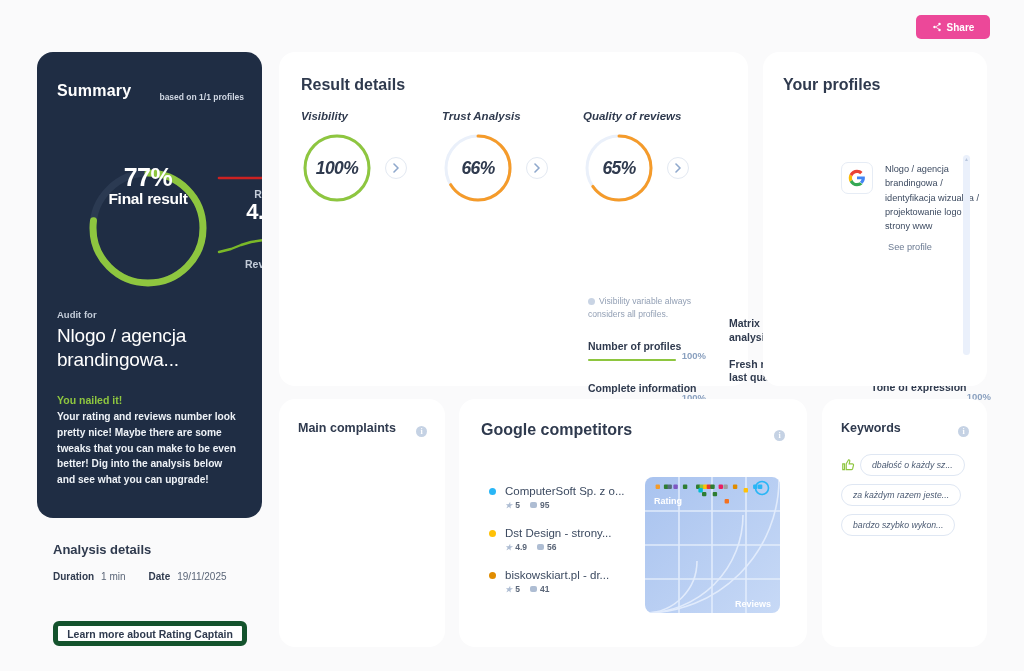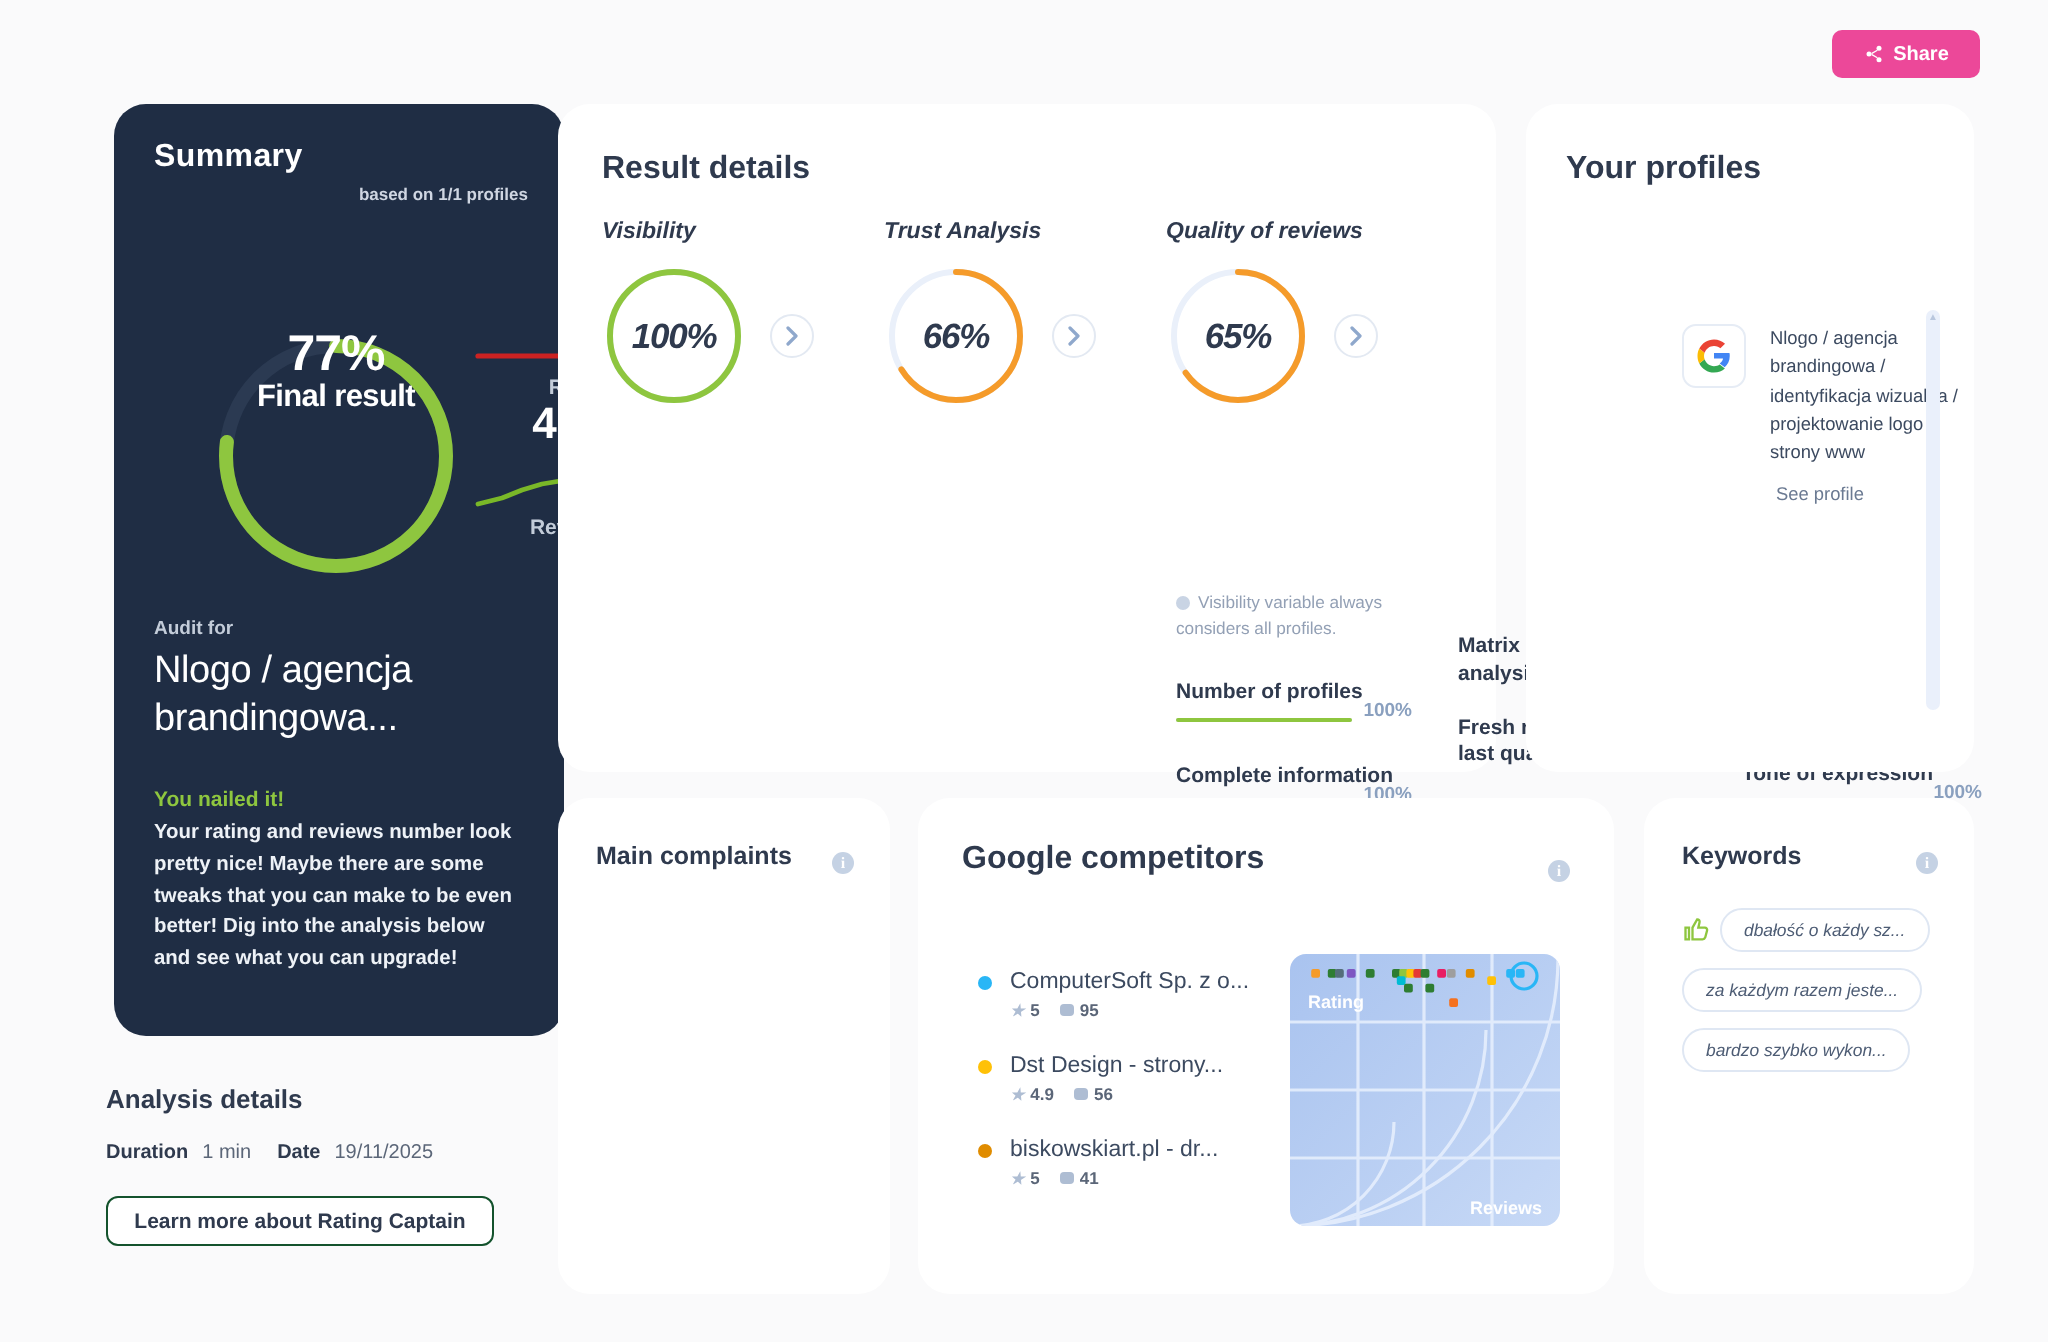--- a/index.html
+++ b/index.html
@@ -23,24 +23,23 @@
     cursor: pointer;
   }
   .share-btn svg { width: 10px; height: 10px; }
 
   
   .summary {
     position: absolute; left: 37px; top: 52px;
     width: 225px; height: 466px;
     background: #1f2d44;
     border-radius: 16px;
-    padding: 18px 20px;
+    padding: 30px 20px;
     color: #fff;
     overflow: hidden;
-    margin-left: 20px;
   }
   .summary h2 { font-size: 16px; font-weight: bold; letter-spacing: .2px; }
   .based {
     position: absolute; right: 18px; top: 40px;
     font-size: 8.5px; color: #cfd6e2; font-weight: bold;
   }
   .donut-wrap { position: absolute; left: 48px; top: 113px; width: 126px; height: 126px; }
   .donut-label {
     position: absolute; inset: 0;
     display: flex; flex-direction: column; align-items: center; justify-content: flex-start;
@@ -65,23 +64,23 @@
     position: absolute; left: 20px; top: 357px; width: 186px;
     font-size: 10.2px; line-height: 1.55; color: #eef2f7; font-weight: bold;
   }
 
   
   .analysis-title { position: absolute; left: 53px; top: 542px; font-size: 13px; font-weight: bold; }
   .analysis-meta { position: absolute; left: 53px; top: 571px; font-size: 10px; display: flex; gap: 7px; align-items: baseline;}
   .analysis-meta b { color: #2f3a4e; }
   .analysis-meta span.v { color: #5b6678; }
   .rc-btn {
-    position: absolute; left: 53px; top: 598px;
+    position: absolute; left: 53px; top: 621px;
     width: 194px; height: 25px;
-    border: 1px solid #14532d; border-radius: 6px; background: #fff;
+    border: 5px solid #14532d; border-radius: 6px; background: #fff;
     display: flex; align-items: center; justify-content: center;
     font-size: 10.5px; font-weight: bold; color: #2f3a4e; cursor: pointer;
   }
 
   
   .card { position: absolute; background: #fff; border-radius: 16px; }
   .card-title { font-weight: bold; color: #2f3a4e; }
 
   
   #result-details { left: 279px; top: 52px; width: 469px; height: 334px; padding: 24px 22px; }
@@ -231,21 +230,21 @@
     <div class="audit-name">Nlogo / agencja brandingowa...</div>
     <div class="nailed">You nailed it!</div>
     <div class="nailed-body">Your rating and reviews number look pretty nice! Maybe there are some tweaks that you can make to be even better! Dig into the analysis below and see what you can upgrade!</div>
 
   </div>
 
   <div class="analysis-title">Analysis details</div>
   <div class="analysis-meta">
     <b>Duration</b>
     <span class="v">1 min</span>
-    <b style="margin-left:6px">Date</b>
+    <b style="margin-left:16px">Date</b>
     <span class="v">19/11/2025</span>
   </div>
   <div class="rc-btn">Learn more about Rating Captain</div>
 
   <div class="card" id="result-details">
     <div class="card-title">Result details</div>
 
     <div class="metric-cols">
 
       <div class="metric-col">

